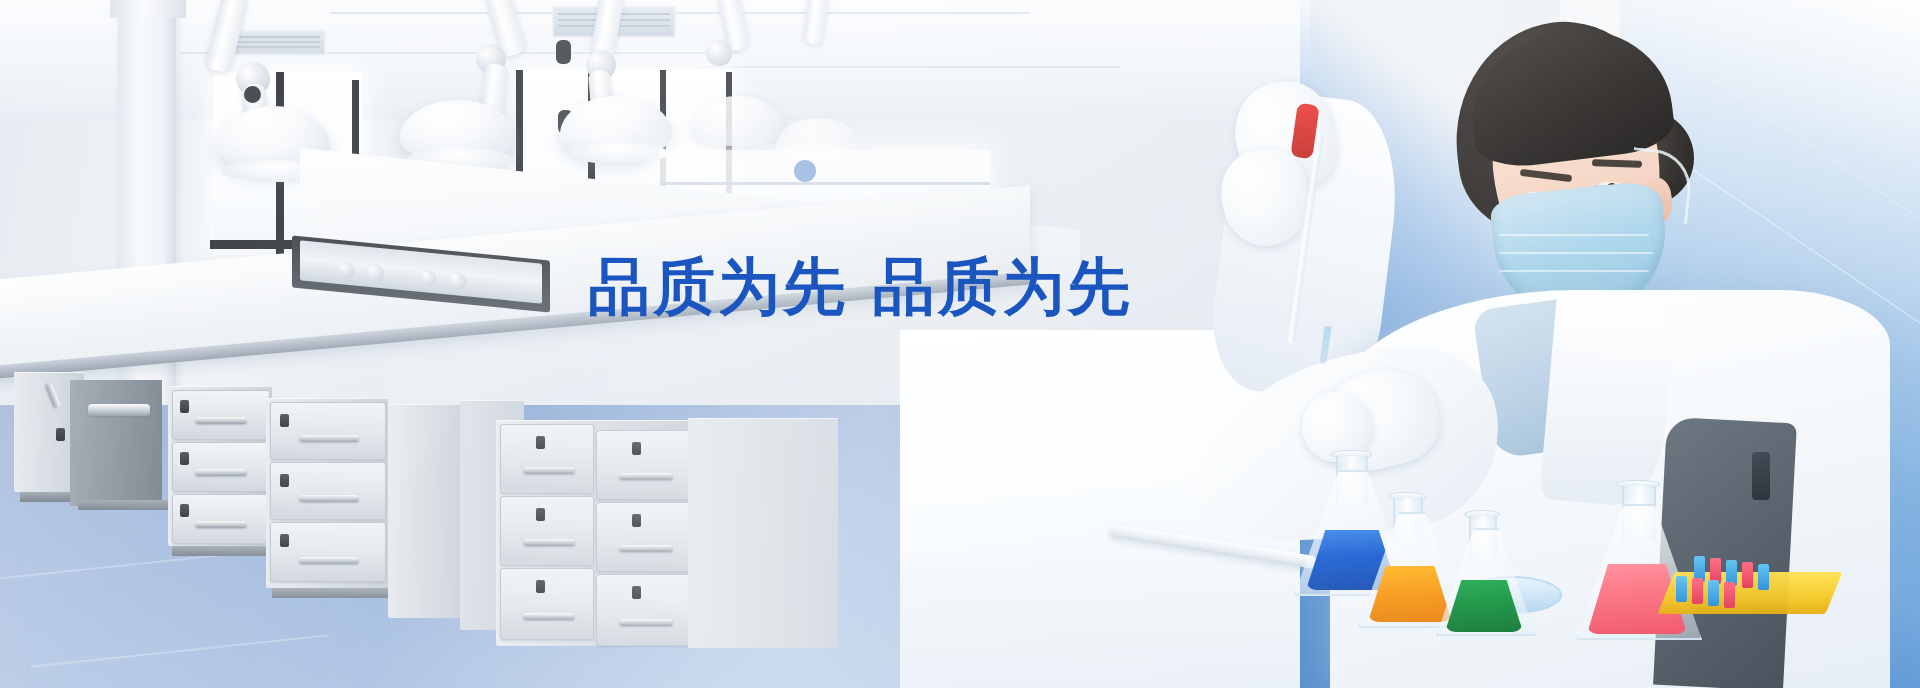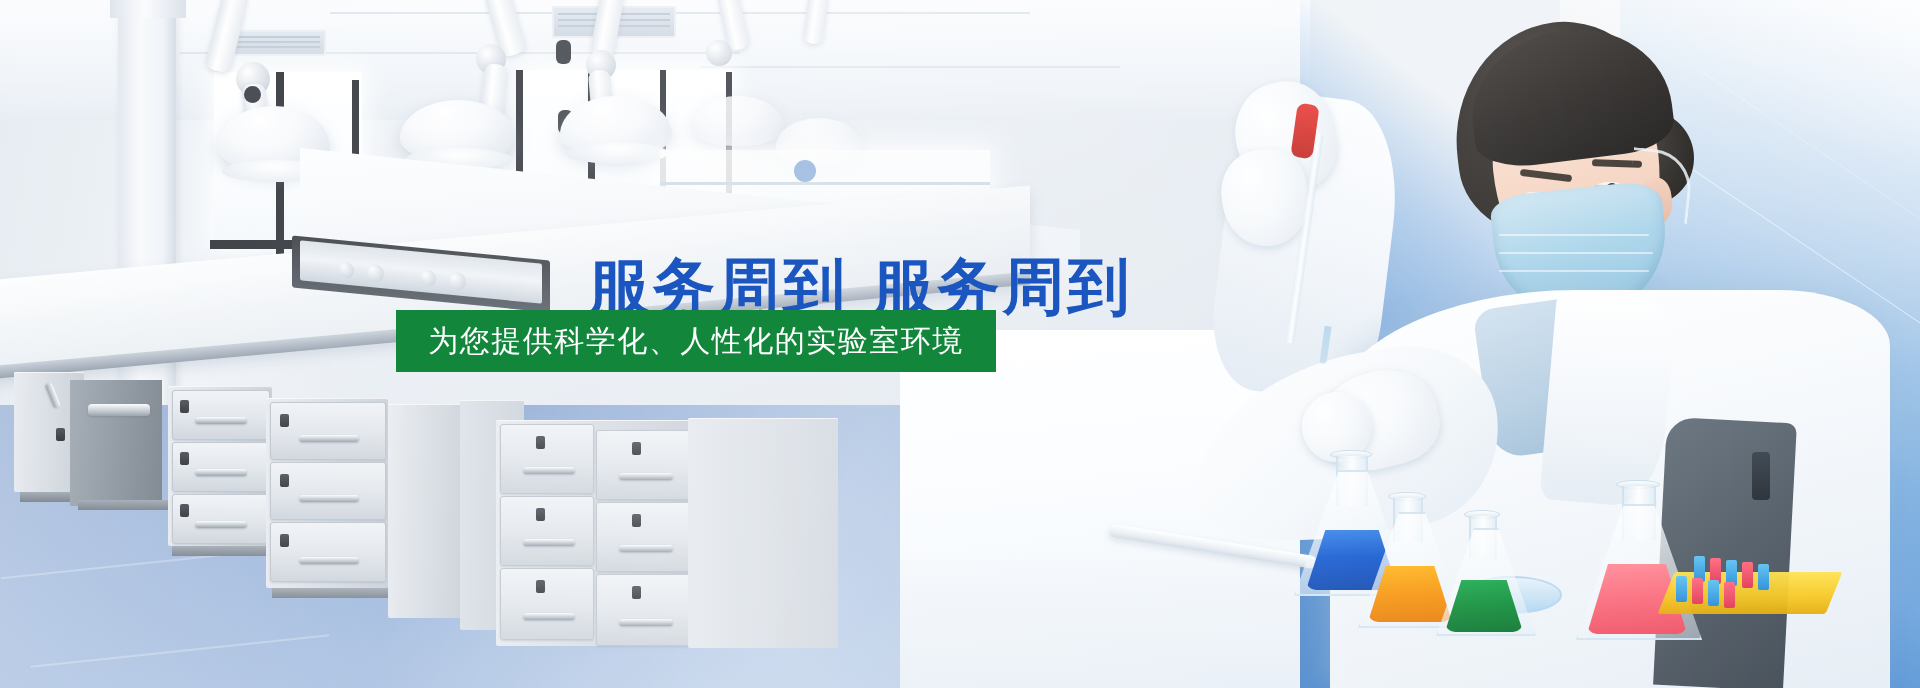--- a/index.html
+++ b/index.html
@@ -599,20 +599,17 @@
     <div class="tube tube-r" style="left:1692px;top:578px;"></div>
     <div class="tube tube-b" style="left:1708px;top:580px;"></div>
     <div class="tube tube-r" style="left:1724px;top:582px;"></div>
 
     <div class="haze"></div>
   </div>
 
   <div class="overlay">
 
 
-    <div class="headline">服务周到 服务周到</div>
-
-    <div class="subbar">
-      <span class="subbar-text">为您提供科学化、人性化的实验室环境</span>
-    </div>
+    <div class="headline">品质为先 品质为先</div>
+
 
   </div>
 </div>
 
 </body></html>

